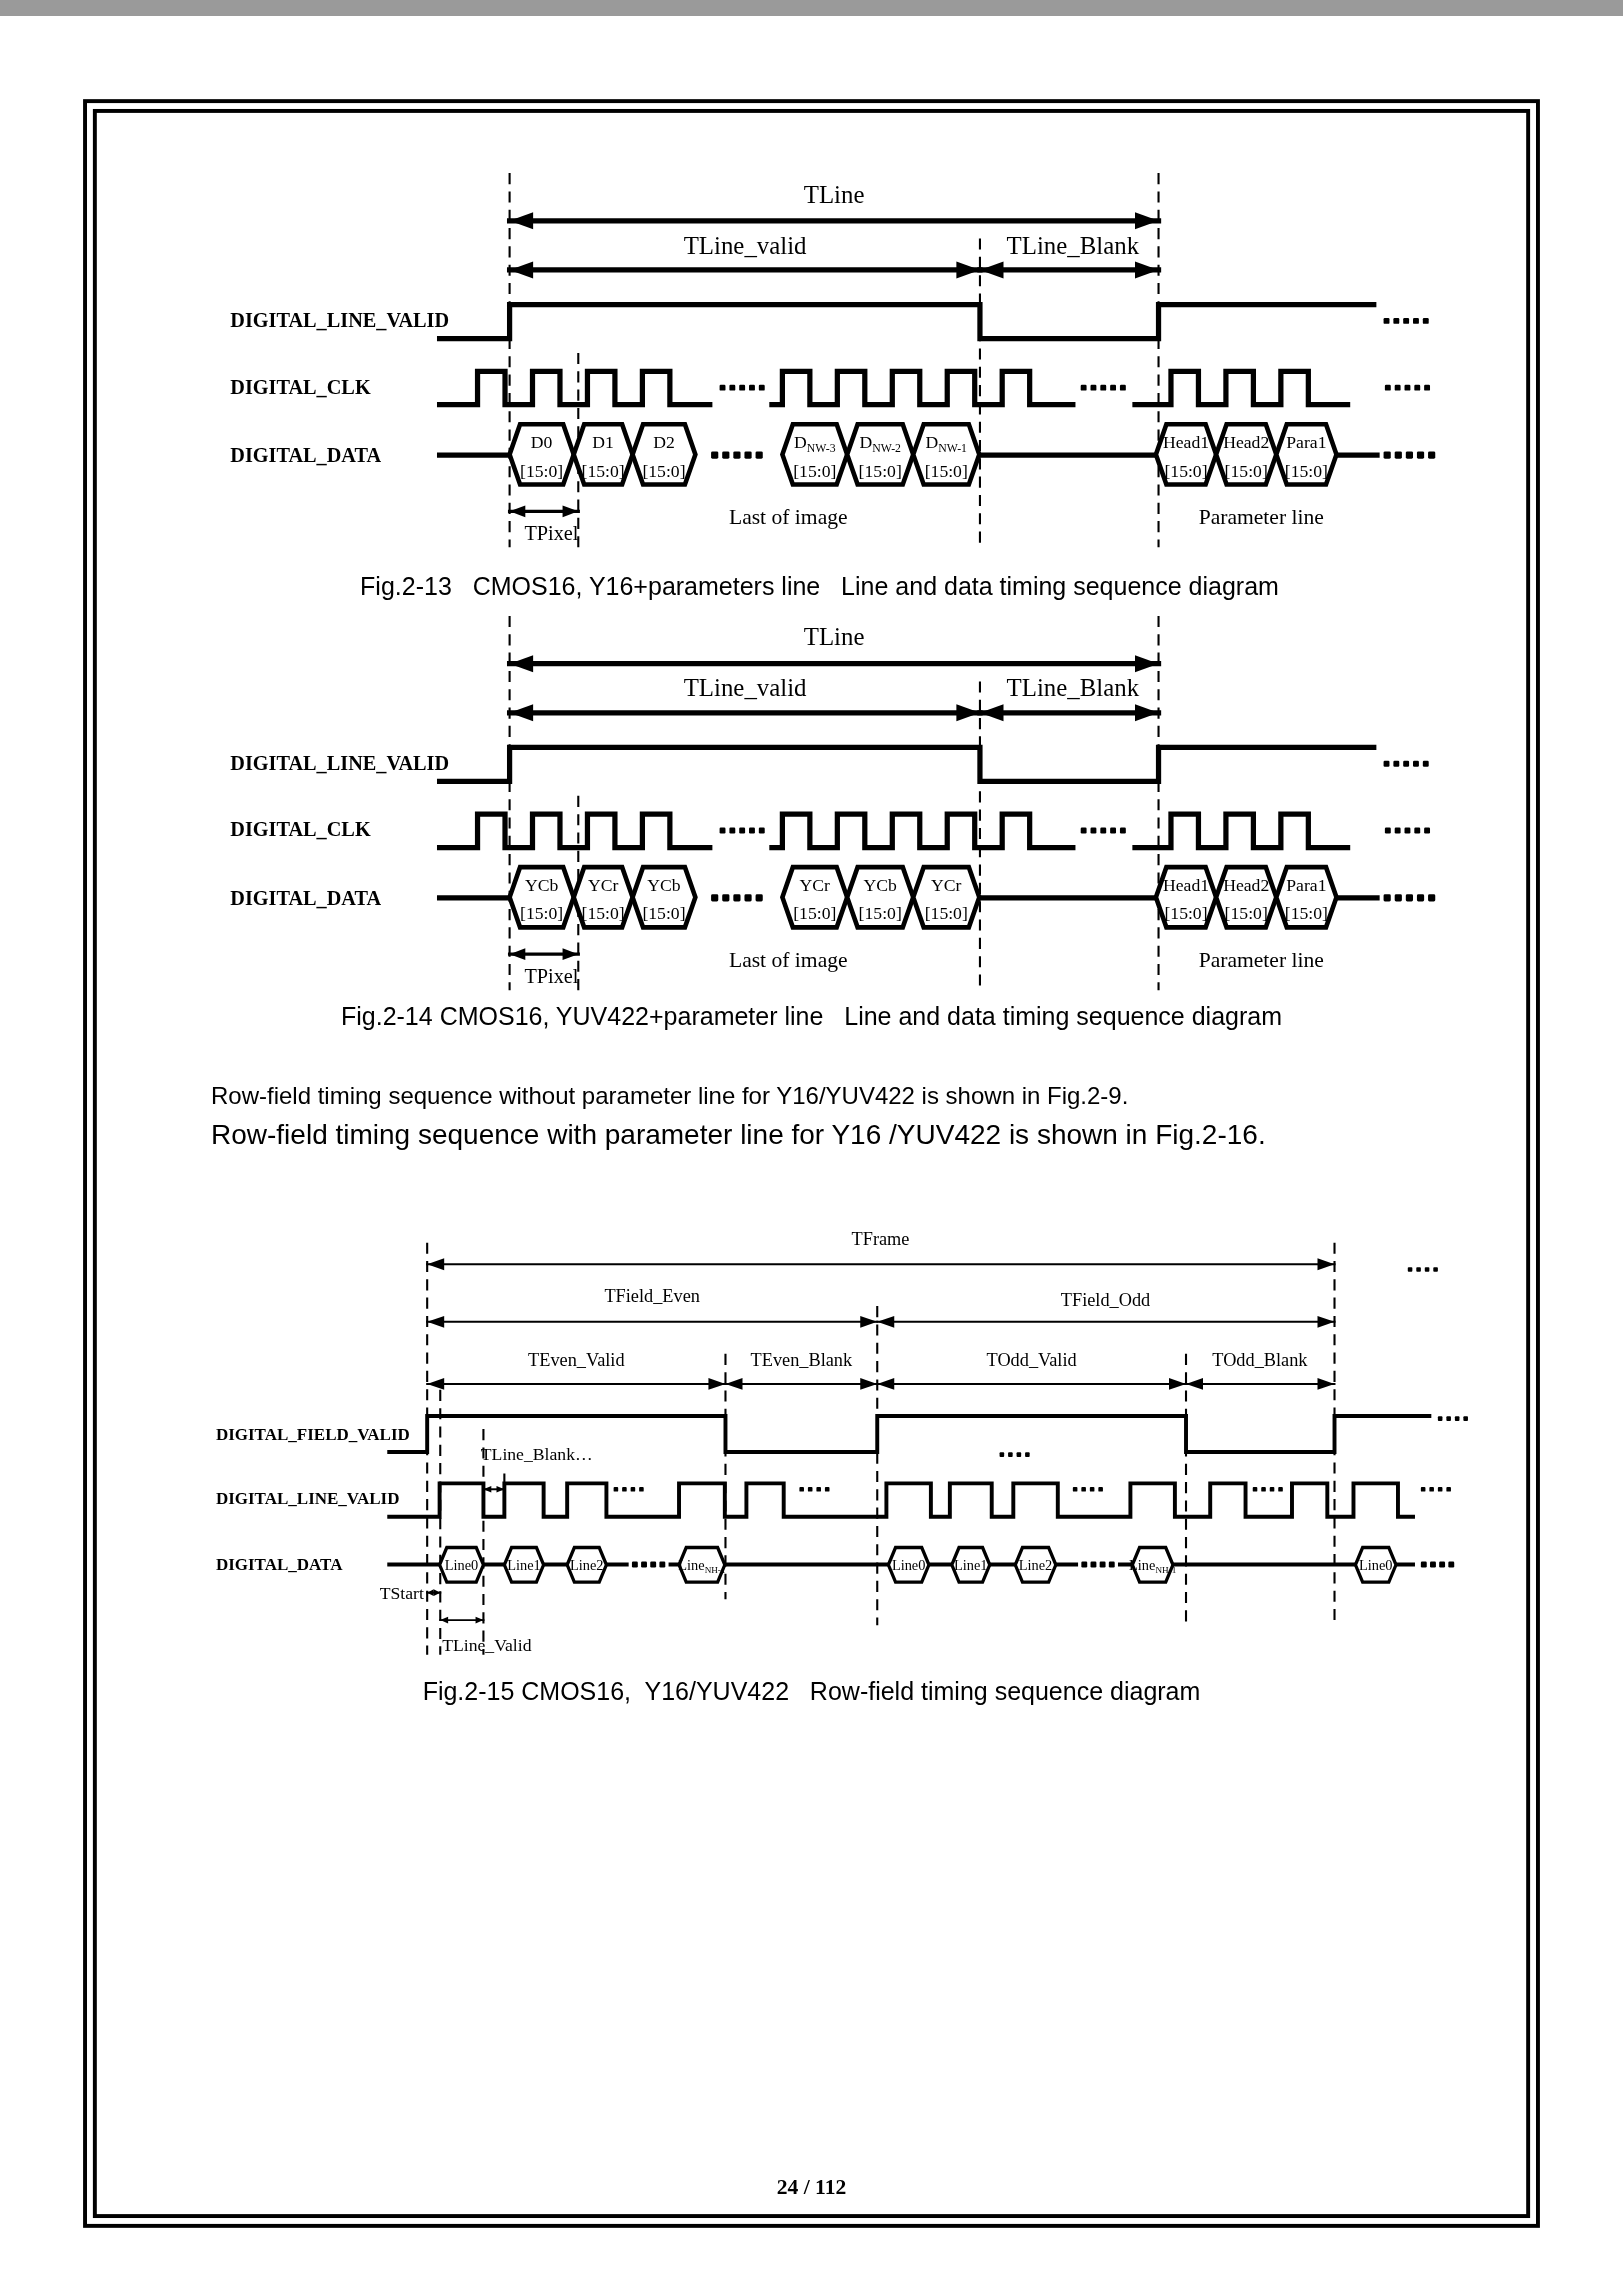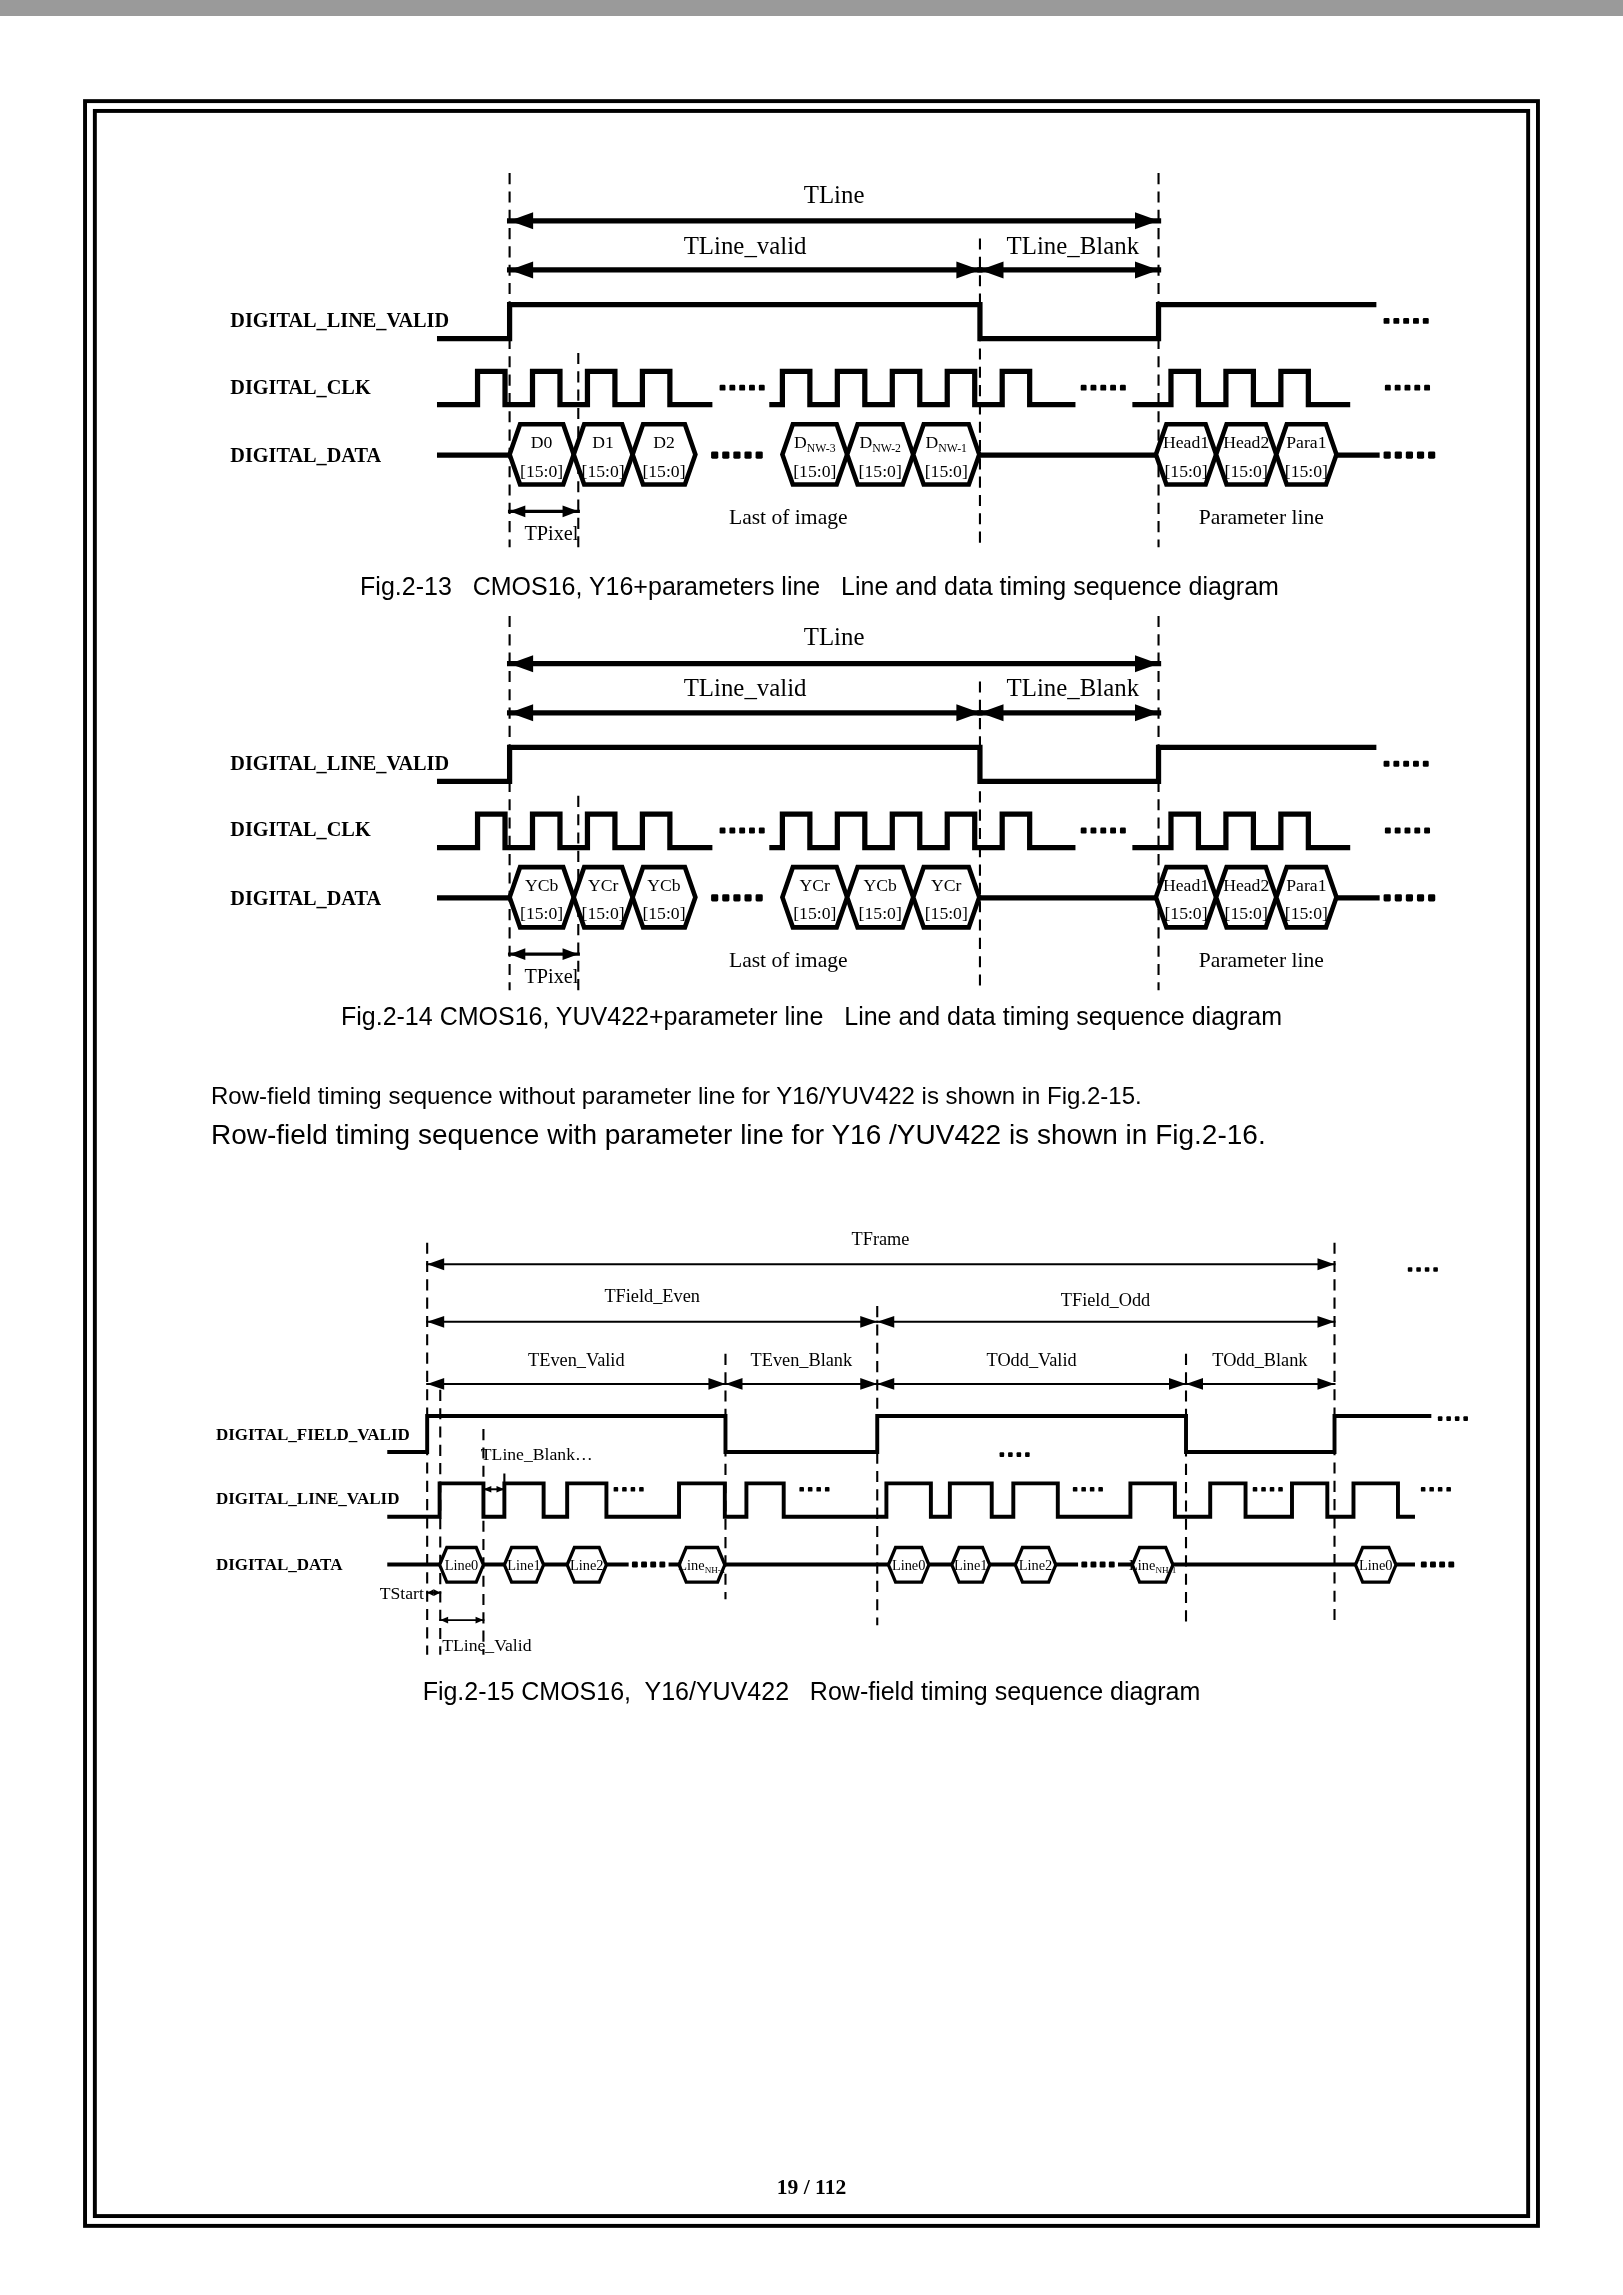--- a/index.html
+++ b/index.html
@@ -314,20 +314,20 @@
       <line x1="673" y1="2452" x2="739" y2="2452" stroke="#000" stroke-width="3" stroke-linecap="square"></line>
       <polygon points="673,2452 685,2447 685,2457" fill="#000"></polygon>
       <polygon points="739,2452 727,2447 727,2457" fill="#000"></polygon>
       <text x="676" y="2499" font-size="27" text-anchor="start">TLine_Valid</text>
     </svg>
 
   <div class="hdiv sans center" style="top:556px;font-size:25px;padding-left:16px;">Fig.2-13   CMOS16, Y16+parameters line   Line and data timing sequence diagram</div>
 
   <div class="hdiv sans center" style="top:986px;font-size:25px;">Fig.2-14 CMOS16, YUV422+parameter line   Line and data timing sequence diagram</div>
 
-  <div class="hdiv sans" style="top:1066px;left:211px;font-size:24px;">Row-field timing sequence without parameter line for Y16/YUV422 is shown in Fig.2-15.</div>
+  <div class="hdiv sans" style="top:1066px;left:211px;font-size:24px;">Row-field timing sequence without parameter line for Y16/YUV422 is shown in Fig.2-9.</div>
   <div class="hdiv sans" style="top:1103px;left:211px;font-size:28px;">Row-field timing sequence with parameter line for Y16 /YUV422 is shown in Fig.2-16.</div>
 
   <div class="hdiv sans center" style="top:1661px;font-size:25px;">Fig.2-15 CMOS16,  Y16/YUV422   Row-field timing sequence diagram</div>
 
-  <div class="hdiv serifb center" style="top:2159px;font-size:21.6px;">19 / 112</div>
+  <div class="hdiv serifb center" style="top:2159px;font-size:21.6px;">24 / 112</div>
 </div>
 
 
 </body></html>

